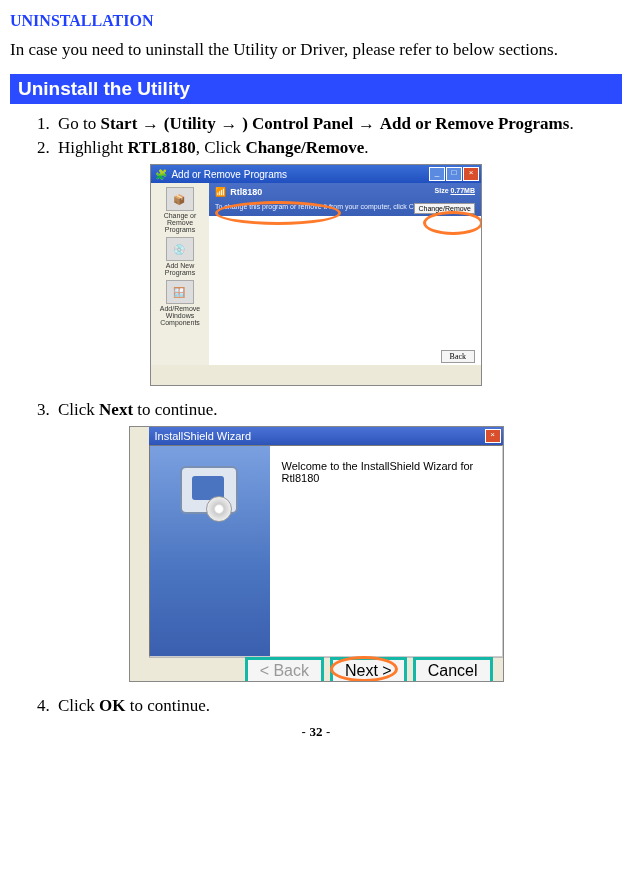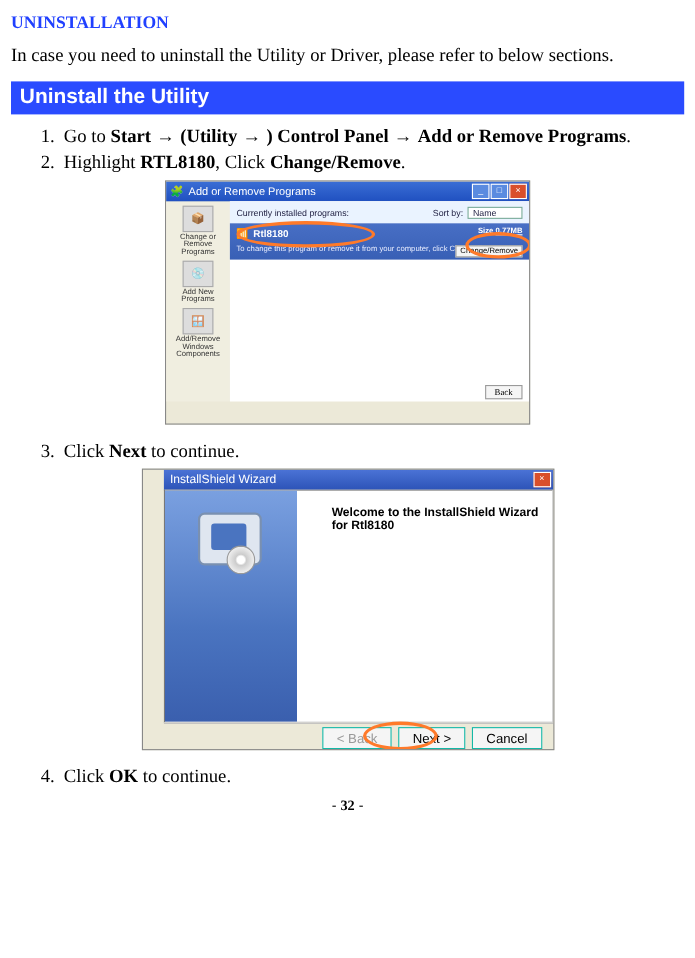--- a/index.html
+++ b/index.html
@@ -236,46 +236,45 @@
     background: radial-gradient(#fff 20%, #ccc 30%, #eee 70%);
     border: 1px solid #999;
   }
   .shot2 .rightpanel {
     flex: 1;
     font-family: "Arial", sans-serif;
     padding: 14px 12px 8px 12px;
     color: #000;
   }
   .shot2 .rightpanel .welcome {
-    font-weight: bold;
+    font-weight: normal;
     font-size: 11px;
     margin-bottom: 10px;
-    margin-left: 20px;
   }
   .shot2 .rightpanel .text {
     font-size: 9px;
     line-height: 1.3;
   }
   .shot2 .footer {
     height: 26px;
     background: #ece9d8;
     font-family: Tahoma, Arial;
     font-size: 10px;
     display: flex;
     align-items: center;
     justify-content: flex-end;
     padding-right: 10px;
     gap: 6px;
     border-top: 1px solid #bbb;
   }
   .shot2 .footer .btn {
     background: #f5f5f5;
-    border: 1px solid #14b8a6;
+    border: 3px solid #14b8a6;
     padding: 2px 12px;
-    font-size: 12px;
+    font-size: 16px;
   }
   .shot2 .footer .btn.disabled { color: #999; }
   .shot2 .orange-oval2 {
     position: absolute;
     border: 3px solid #ff7a2a;
     border-radius: 50%;
     background: transparent;
     pointer-events: none;
   }
 
@@ -324,27 +323,20 @@
       <div class="lc-item">
         <div class="lc-icon">💿</div>
         <div>Add New Programs</div>
       </div>
       <div class="lc-item">
         <div class="lc-icon">🪟</div>
         <div>Add/Remove Windows Components</div>
       </div>
     </div>
     <div class="rightpane">
-      <div class="toprow">
-        <span>Currently installed programs:</span>
-        <div class="sortwrap">
-          <span>Sort by:</span>
-          <span class="sortbox">Name</span>
-        </div>
-      </div>
       <div class="bluebar">
         <div class="rtl-line">
           <span style="margin-right:4px;">📶</span>
           <span>Rtl8180</span>
           <span class="rtl-size"><span>Size</span> <u>0.77MB</u></span>
         </div>
         <div class="desc">To change this program or remove it from your computer, click Change/Remove.</div>
         <div class="crbtn">Change/Remove</div>
       </div>
       <div class="closebar">Back</div>

